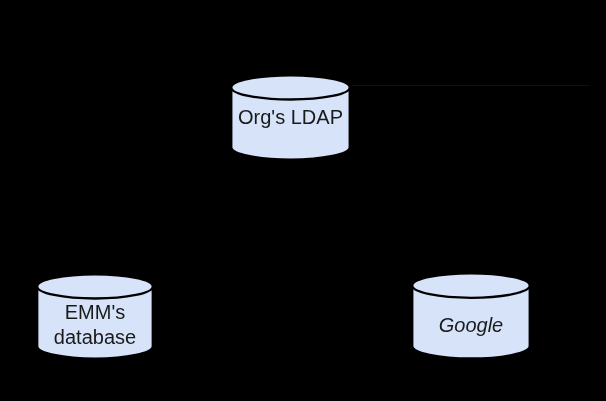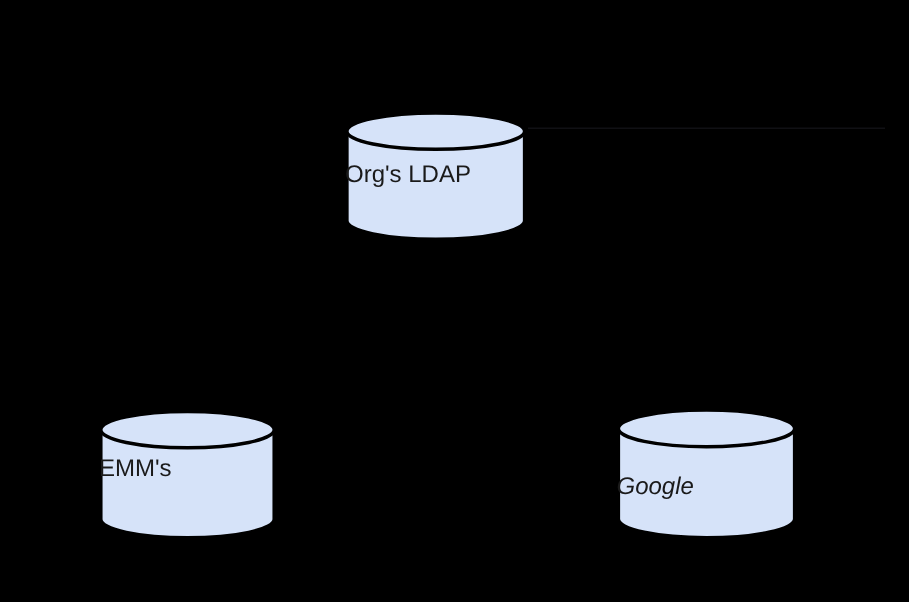--- a/index.html
+++ b/index.html
@@ -7,50 +7,51 @@
     width: 606px; height: 401px;
     background: var(--background, #000);
     font-family: "Liberation Sans", sans-serif;
     position: relative; overflow: hidden;
   }
   .canvas { position: absolute; inset: 0; }
   .node { position: absolute; }
   .node svg { position: absolute; left: 0; top: 0; width: 100%; height: 100%; display: block; }
   .cyl { fill: var(--cylinder-fill, #d6e3f9); stroke: var(--cylinder-stroke, #000); stroke-width: 2.3; }
   .label {
-    position: absolute; left: 0; right: 0; text-align: left;
+    position: absolute; left: 0; right: 0; text-align: center;
     color: var(--label-text, #1a1a1a);
-    font-size: 16px; line-height: 26px; white-space: nowrap;
+    font-size: 20px; line-height: 26px; white-space: nowrap;
   }
   .faint-line { position: absolute; height: 1px; background: #101014; }
 </style>
 </head>
 <body>
 
 <div class="canvas">
 
   <div class="faint-line" style="left:352px; top:85px; width:238px;"></div>
 
   <div class="node" style="left:230px; top:74px; width:121px; height:87px;">
     <svg viewBox="0 0 122 88" preserveAspectRatio="none" aria-hidden="true">
       <path class="cyl" d="M1.3,13.5 L1.3,74 A59.6,12.5 0 0 0 120.7,74 L120.7,13.5"></path>
       <ellipse class="cyl" cx="61" cy="13.6" rx="59.7" ry="12.2"></ellipse>
     </svg>
     <div class="label" style="top:30px;">
       <div>Org's LDAP</div>
     </div>
   </div>
 
-  <div class="node" style="left:66px; top:273px; width:118px; height:87px;">
+  <div class="node" style="left:36px; top:273px; width:118px; height:87px;">
     <svg viewBox="0 0 122 88" preserveAspectRatio="none" aria-hidden="true">
       <path class="cyl" d="M1.3,13.5 L1.3,74 A59.6,12.5 0 0 0 120.7,74 L120.7,13.5"></path>
       <ellipse class="cyl" cx="61" cy="13.6" rx="59.7" ry="12.2"></ellipse>
     </svg>
     <div class="label" style="top:27px; line-height:25px;">
       <div>EMM's</div>
+      <div>database</div>
     </div>
   </div>
 
   <div class="node" style="left:411px; top:272px; width:120px; height:88px;">
     <svg viewBox="0 0 122 88" preserveAspectRatio="none" aria-hidden="true">
       <path class="cyl" d="M1.3,13.5 L1.3,74 A59.6,12.5 0 0 0 120.7,74 L120.7,13.5"></path>
       <ellipse class="cyl" cx="61" cy="13.6" rx="59.7" ry="12.2"></ellipse>
     </svg>
     <div class="label" style="top:40px;font-style:italic;">
       <div>Google</div>

